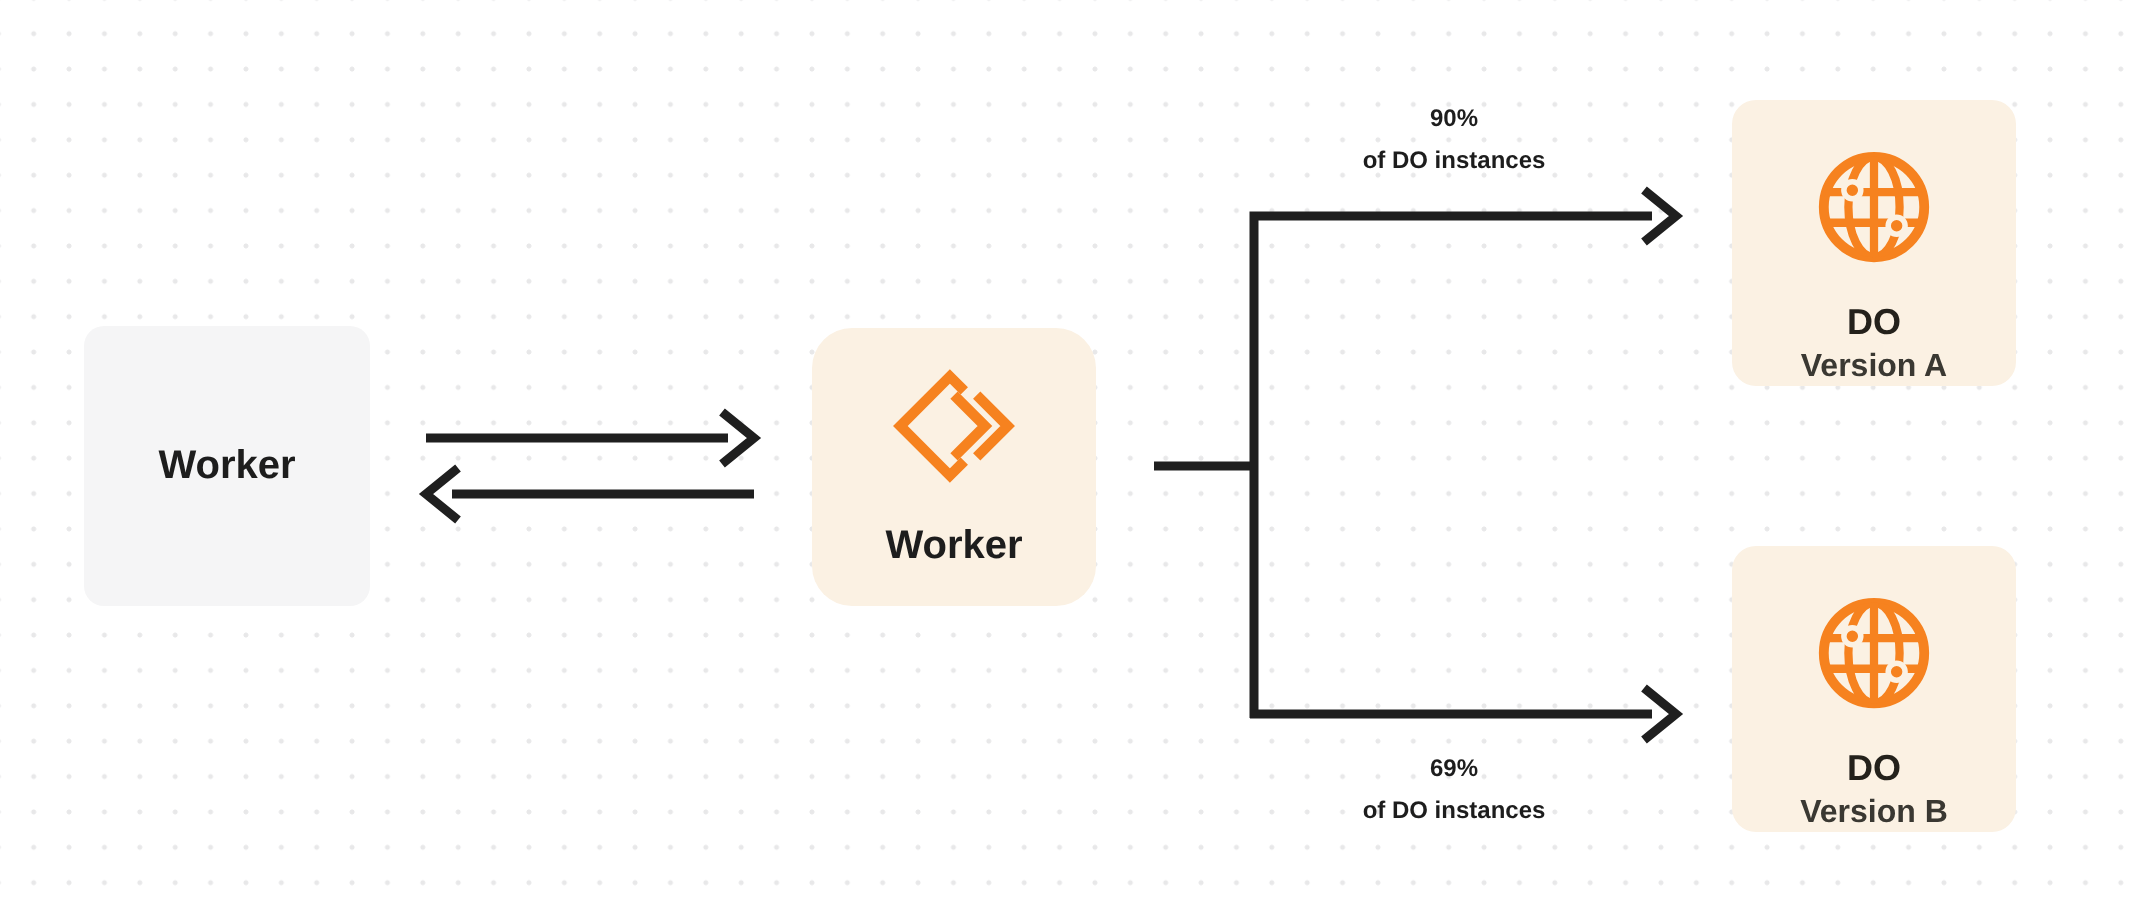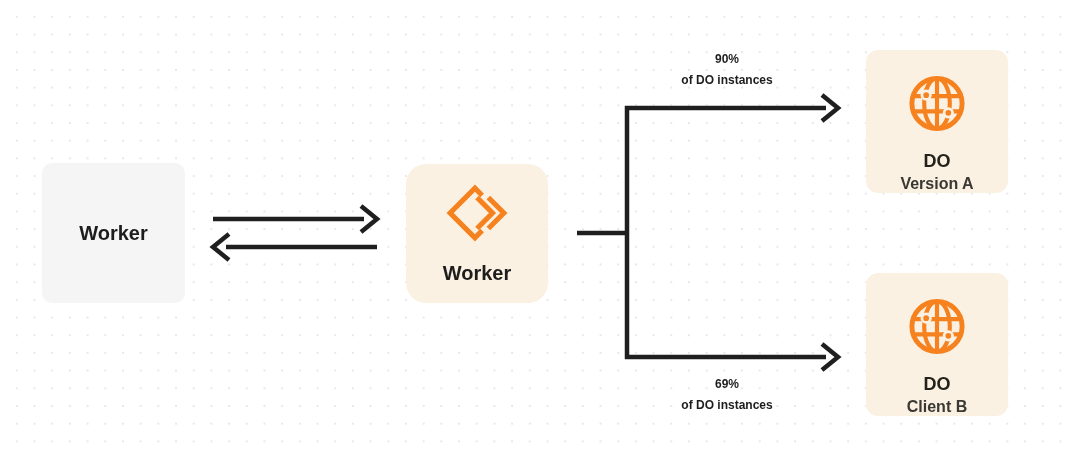--- a/index.html
+++ b/index.html
@@ -184,16 +184,16 @@
           <ellipse cx="32" cy="32" rx="13" ry="25.5"></ellipse>
           <line x1="32" y1="6" x2="32" y2="58"></line>
           <line x1="6" y1="24.5" x2="58" y2="24.5"></line>
           <line x1="6" y1="40" x2="58" y2="40"></line>
         </g>
       </g>
       <circle cx="21" cy="23.5" r="4.3" fill="#F6821F" stroke="#FBF1E3" stroke-width="2.8"></circle>
       <circle cx="43.5" cy="41.5" r="4.3" fill="#F6821F" stroke="#FBF1E3" stroke-width="2.8"></circle>
     </svg>
     <div class="do-title">DO</div>
-    <div class="do-subtitle">Client B</div>
+    <div class="do-subtitle">Version B</div>
   </div>
 
 </div>
 
 </body></html>

